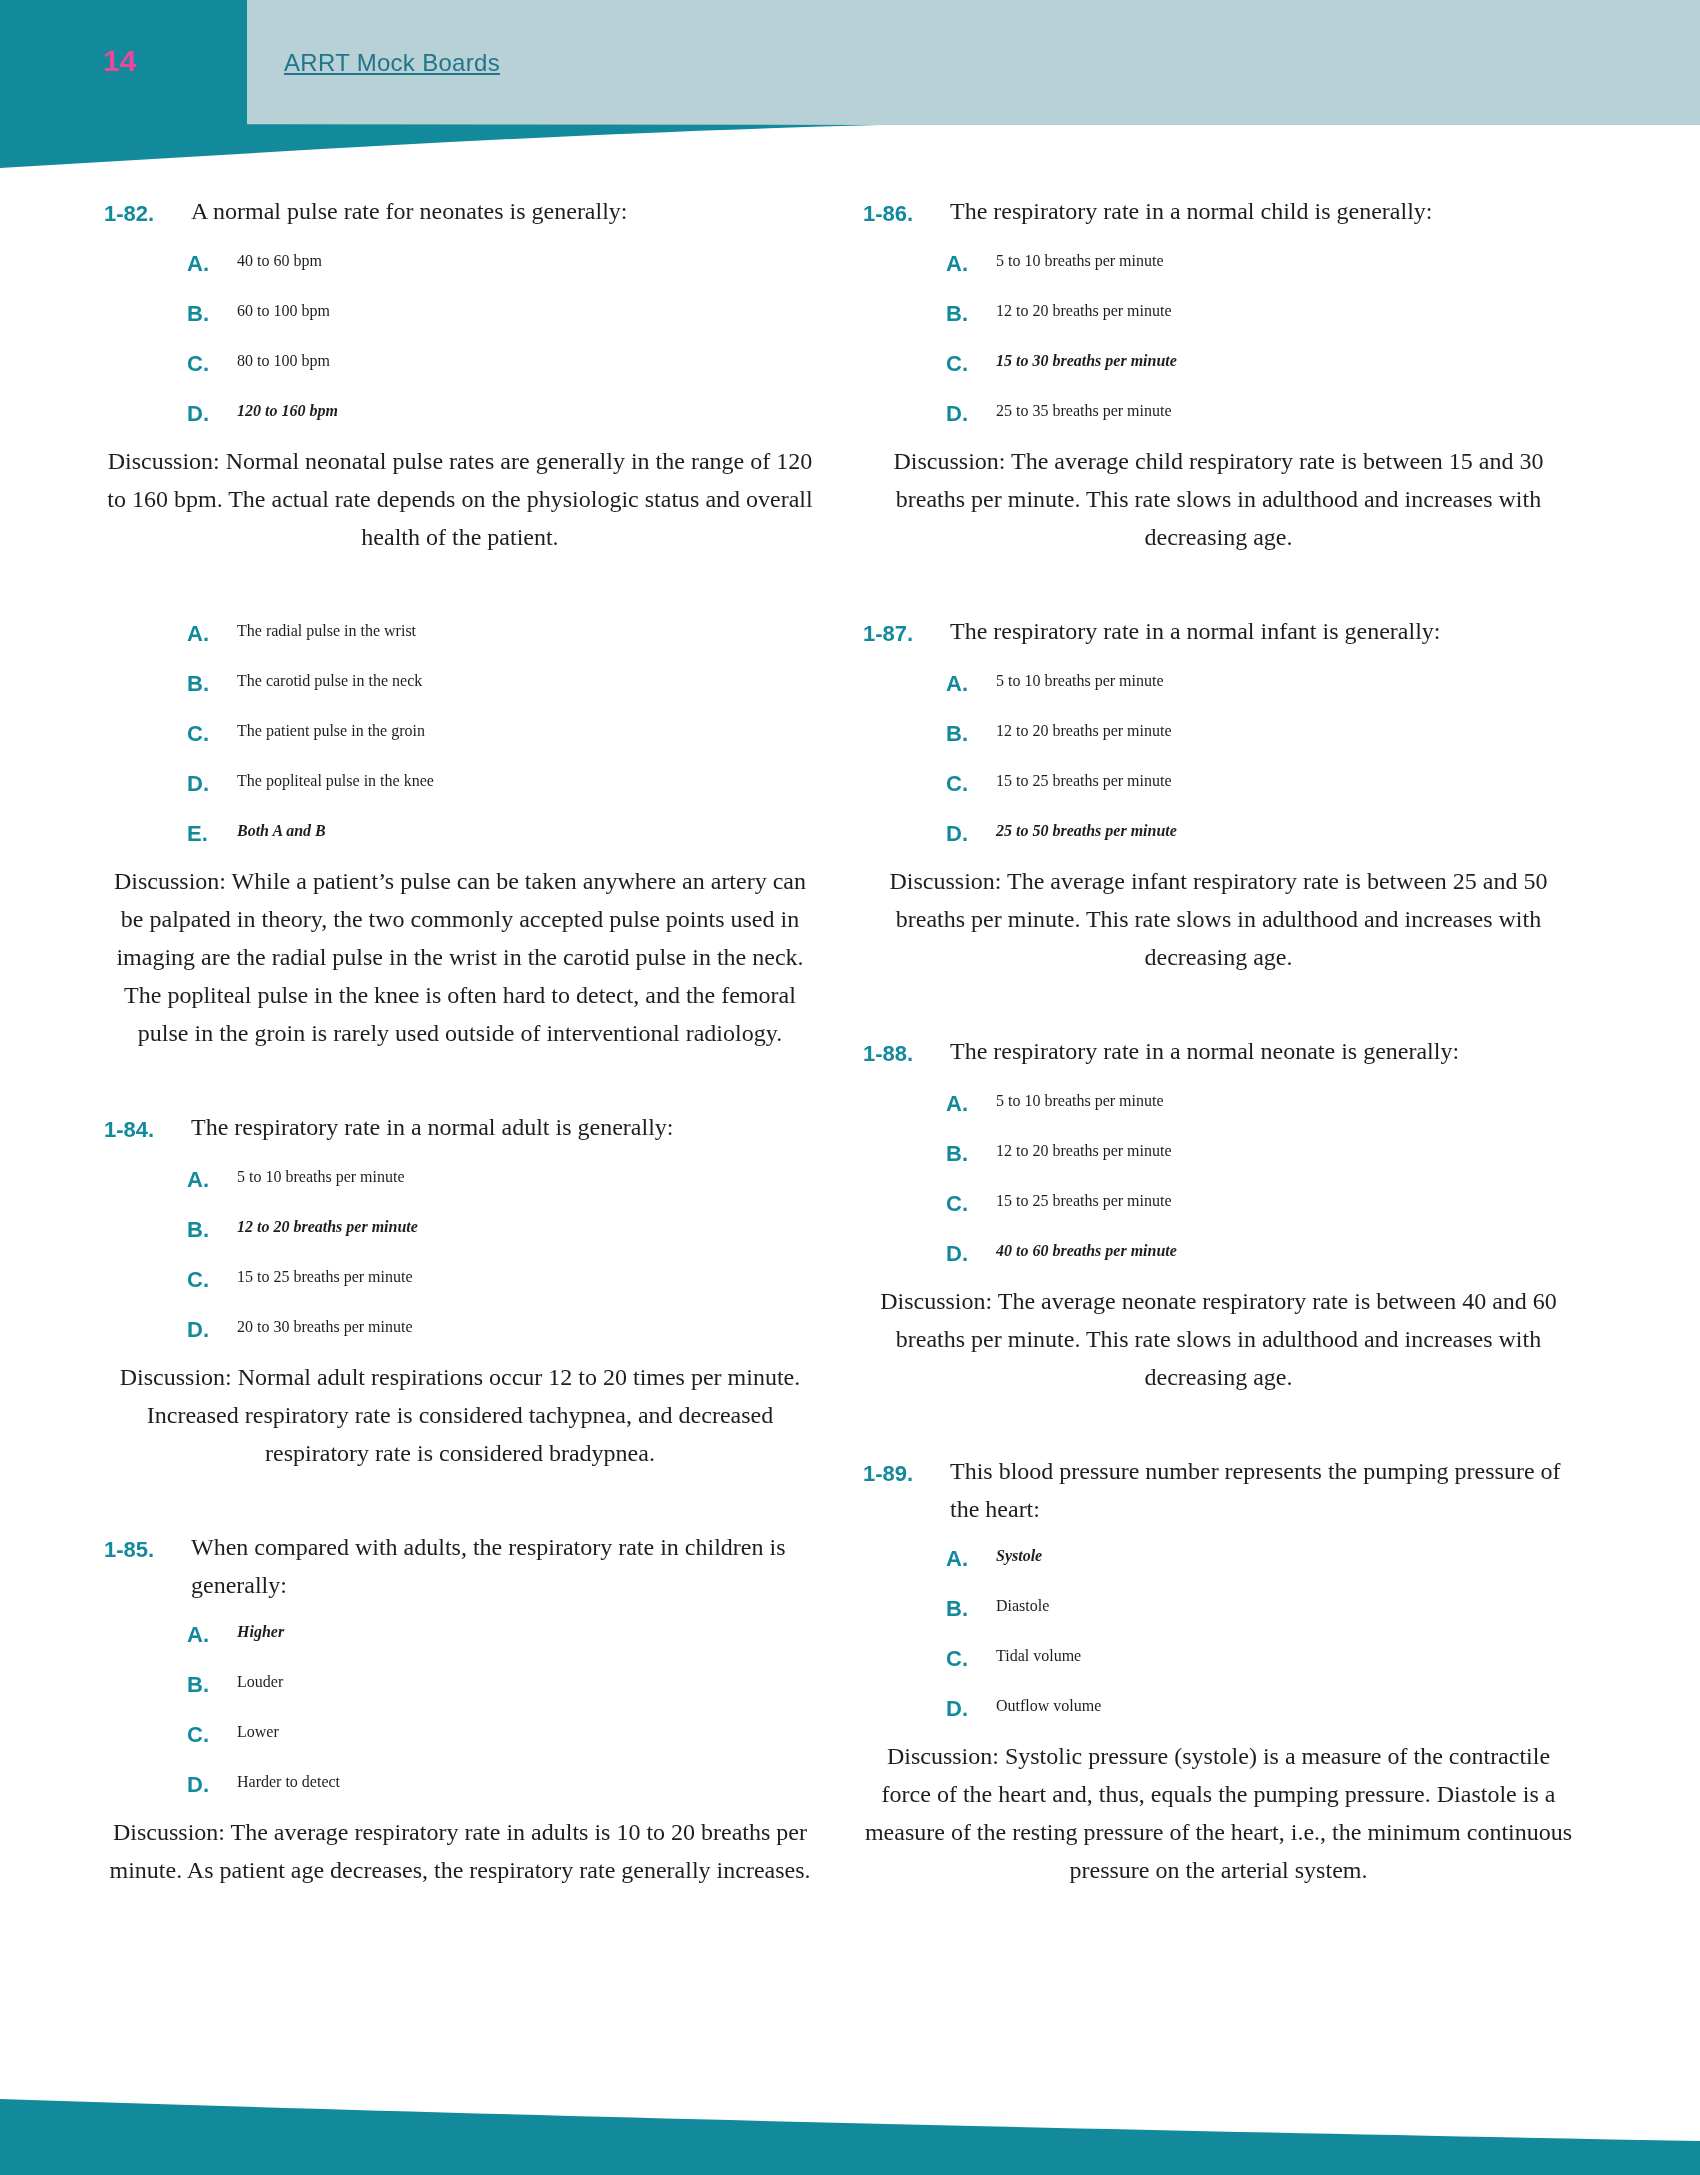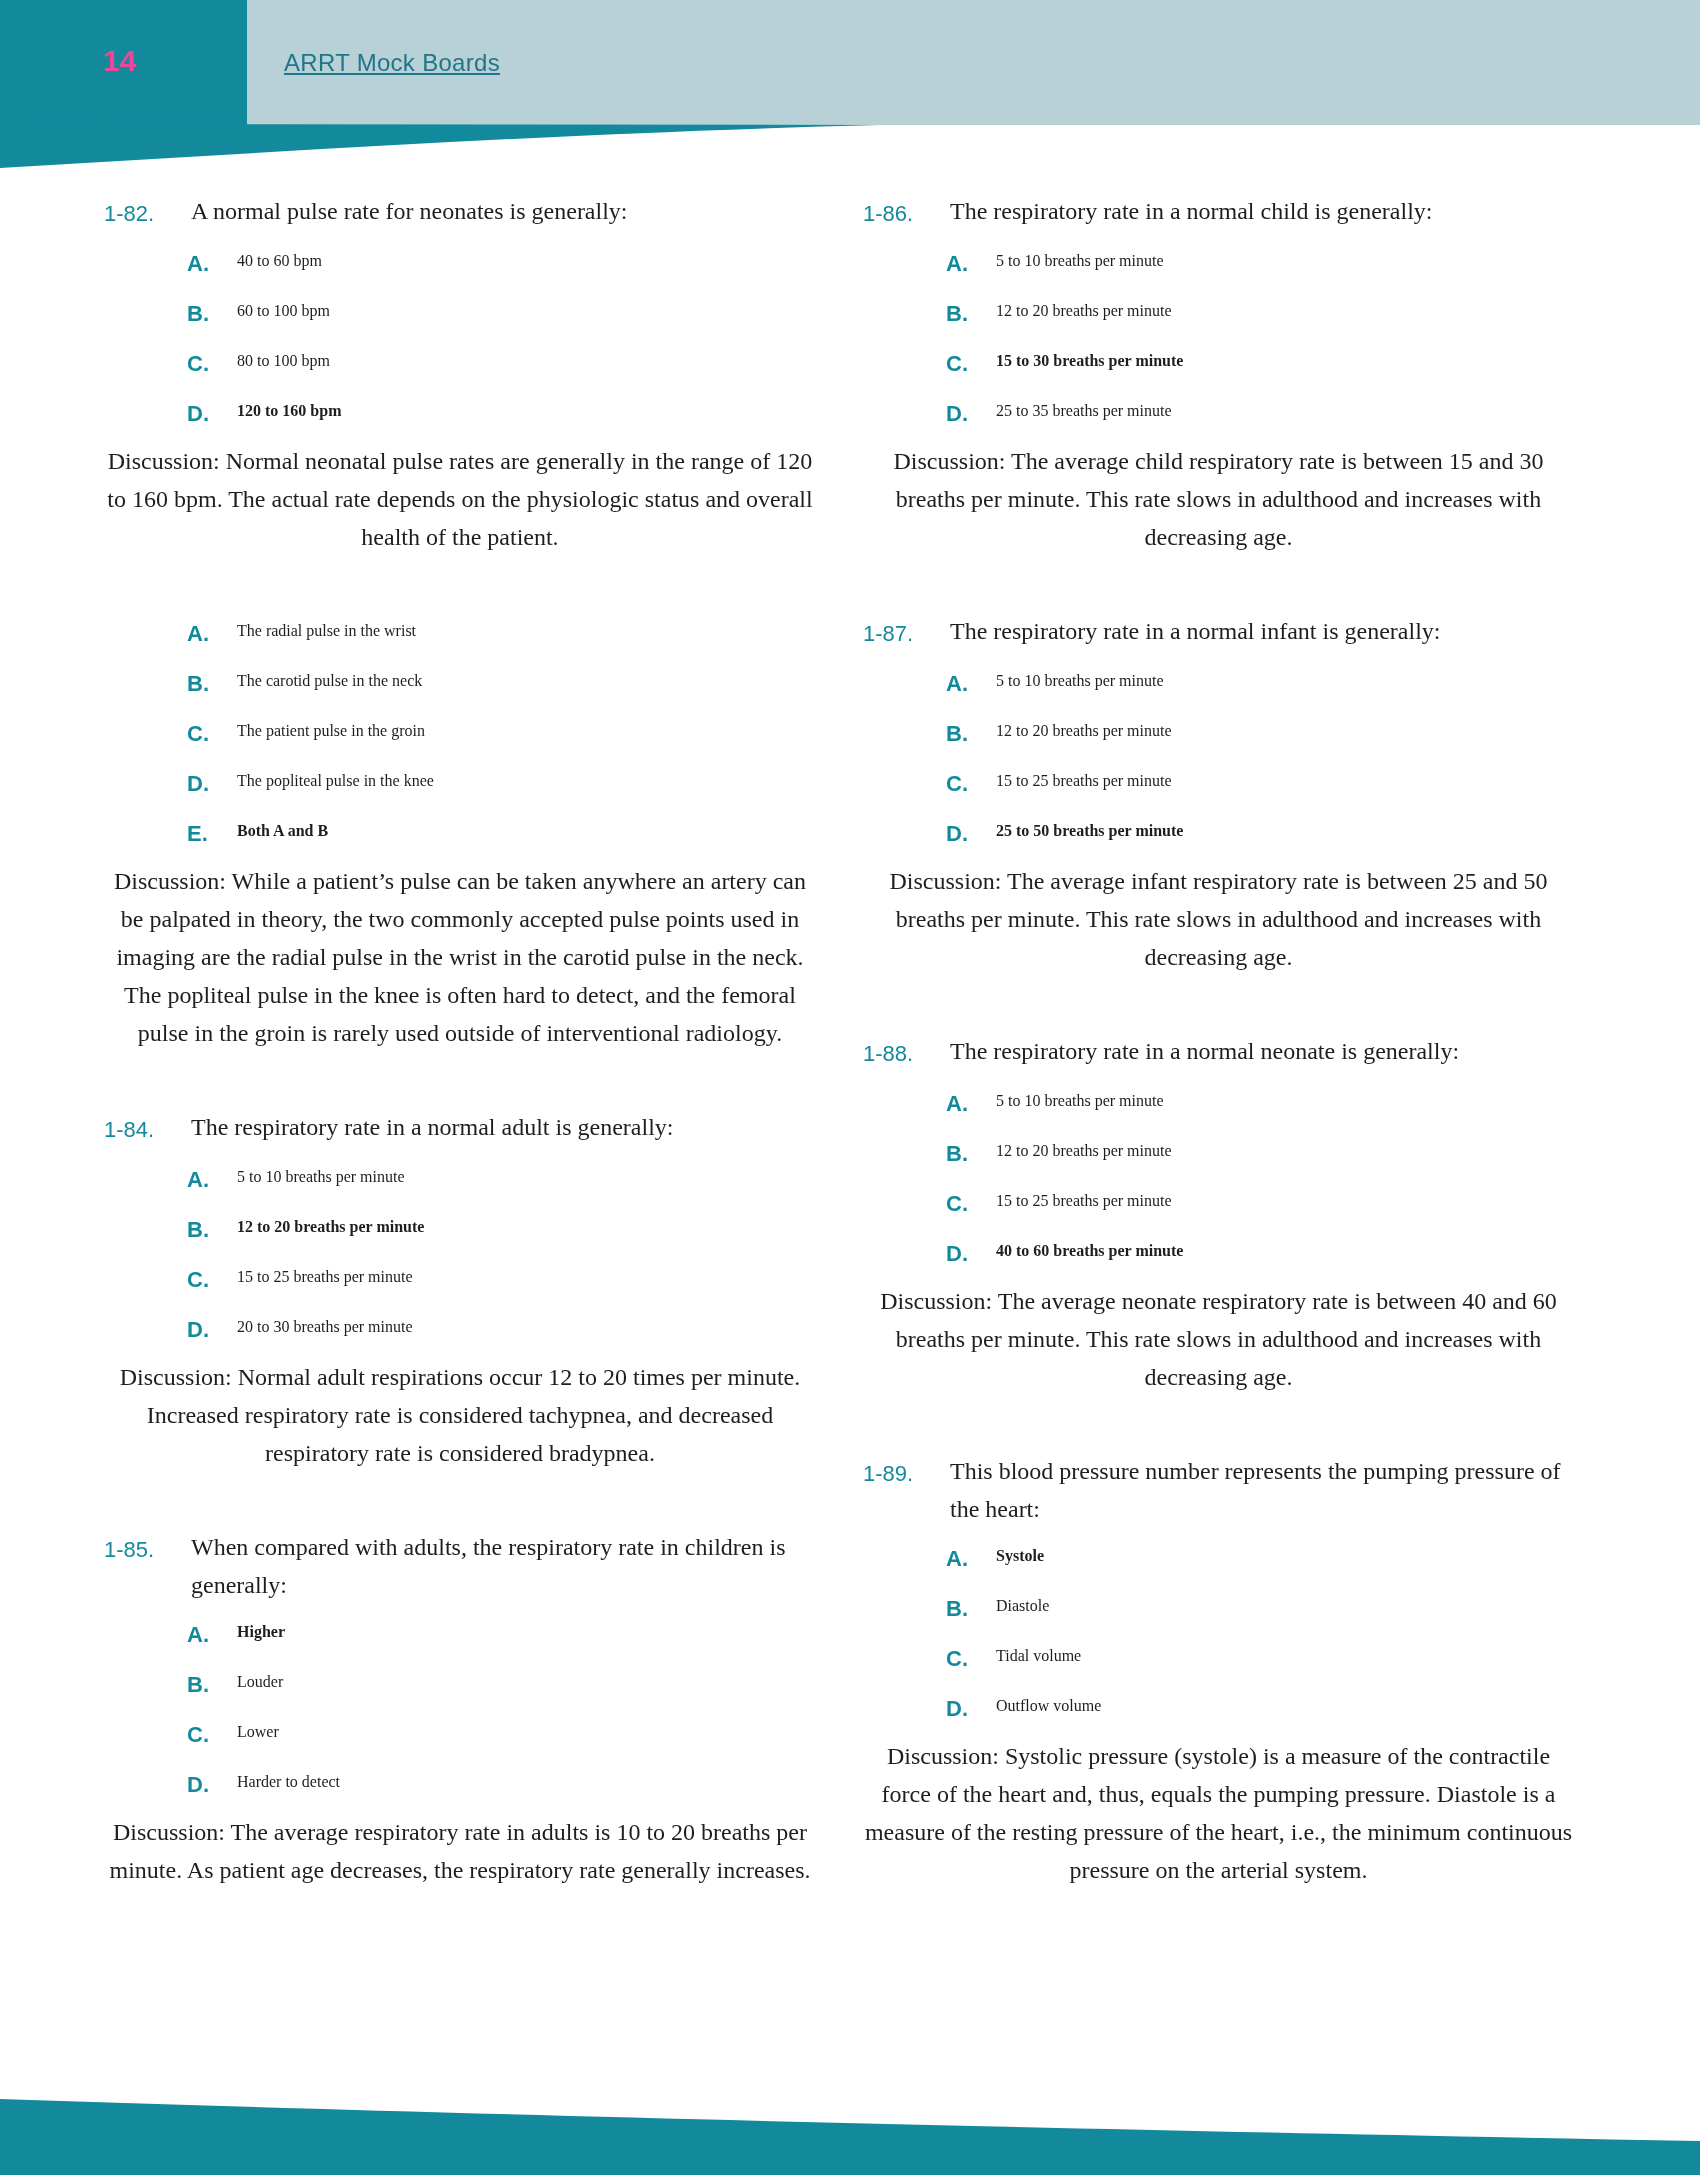--- a/index.html
+++ b/index.html
@@ -37,34 +37,34 @@
     position:absolute;top:192px;left:104px;width:1470px;
     display:flex;gap:47px;
   }
   .col{width:712px;flex:none;}
   .col.right{width:711px;}
   .question{margin-bottom:56px;}
   .q-row{display:flex;line-height:38px;}
   .q-num{
     width:87px;flex:none;
     font-family:"Liberation Sans", sans-serif;
-    font-weight:normal;font-size:22px;color:var(--teal);
+    font-weight:bold;font-size:22px;color:var(--teal);
     padding-top:3px;
   }
   .q-text{flex:1;font-size:24px;}
   .options{margin:9px 0 0 83px;}
   .option{display:flex;line-height:38px;margin-bottom:9px;}
   .opt-letter{
     width:34px;flex:none;
     font-family:"Liberation Sans", sans-serif;
     font-weight:bold;font-size:22px;color:var(--teal);
     padding-top:3px;
   }
   .opt-text{font-size:16px;margin-left:16px;}
-  .opt-text.bold{font-weight:bold;}
+  .opt-text.bold{font-weight:bold;font-style:italic;}
   .discussion{margin-top:9px;font-size:24px;line-height:38px;text-align:center;}
 </style>
 </head>
 <body>
 
 <div class="page">
 
   <svg class="header-svg" width="1700" height="185" viewBox="0 0 1700 185" aria-hidden="true">
     <rect x="0" y="0" width="1700" height="125" style="fill:var(--band)"></rect>
     <rect x="0" y="0" width="247" height="125" style="fill:var(--teal)"></rect>

